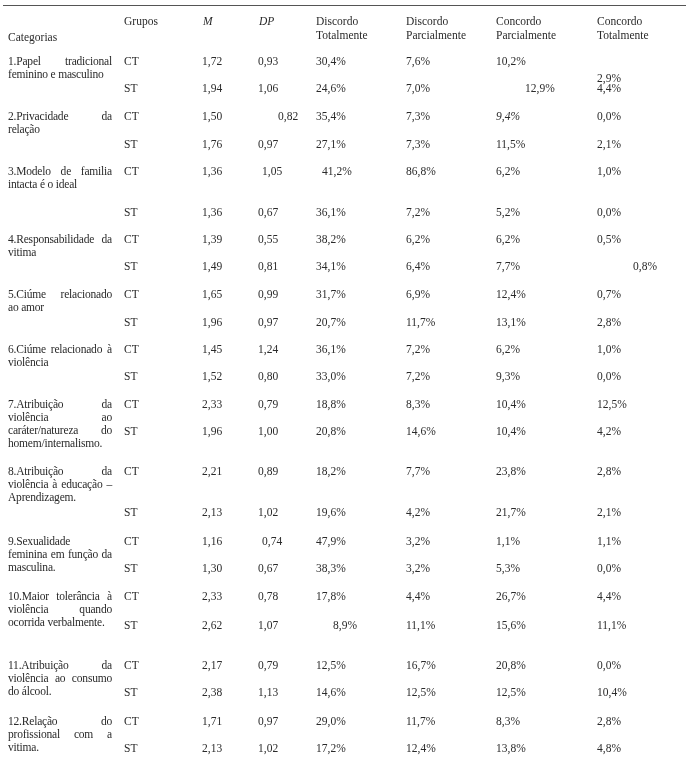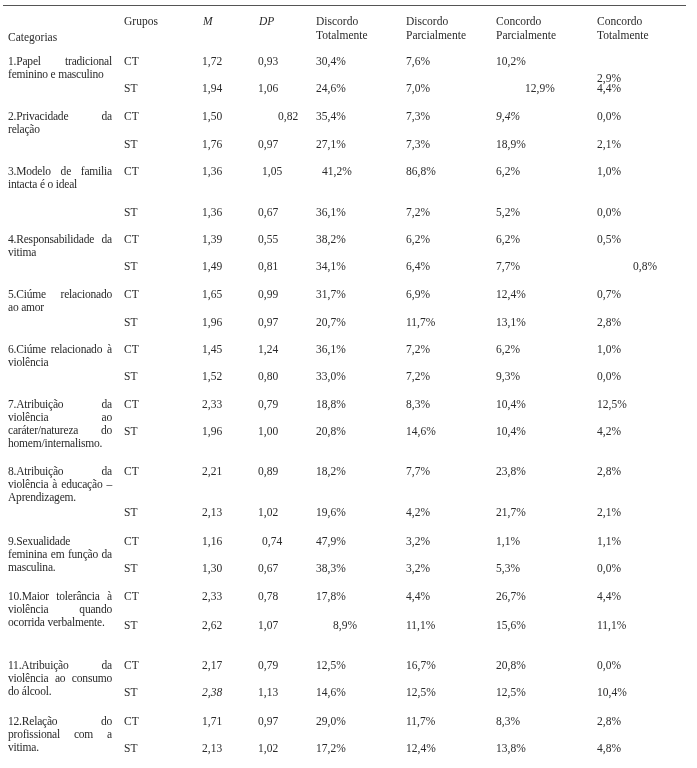--- a/index.html
+++ b/index.html
@@ -69,21 +69,21 @@
     <div class="cell" style="left: 258px; top: 110px; margin-left: 20px;">0,82</div>
     <div class="cell" style="left: 316px; top: 110px;">35,4%</div>
     <div class="cell" style="left: 406px; top: 110px;">7,3%</div>
     <div class="cell" style="left: 496px; top: 110px; font-style: italic;">9,4%</div>
     <div class="cell" style="left: 597px; top: 110px;">0,0%</div>
     <div class="cell" style="left: 124px; top: 138px;">ST</div>
     <div class="cell" style="left: 202px; top: 138px;">1,76</div>
     <div class="cell" style="left: 258px; top: 138px;">0,97</div>
     <div class="cell" style="left: 316px; top: 138px;">27,1%</div>
     <div class="cell" style="left: 406px; top: 138px;">7,3%</div>
-    <div class="cell" style="left: 496px; top: 138px;">18,9%</div>
+    <div class="cell" style="left: 496px; top: 138px;">11,5%</div>
     <div class="cell" style="left: 597px; top: 138px;">2,1%</div>
     <div class="cat" style="top: 165px;">3.Modelo de familia intacta é o ideal</div>
     <div class="cell" style="left: 124px; top: 165px;">CT</div>
     <div class="cell" style="left: 202px; top: 165px;">1,36</div>
     <div class="cell" style="left: 262px; top: 165px;">1,05</div>
     <div class="cell" style="left: 322px; top: 165px;">41,2%</div>
     <div class="cell" style="left: 406px; top: 165px;">86,8%</div>
     <div class="cell" style="left: 496px; top: 165px;">6,2%</div>
     <div class="cell" style="left: 597px; top: 165px;">1,0%</div>
     <div class="cell" style="left: 124px; top: 206px;">ST</div>
@@ -200,21 +200,21 @@
     <div class="cell" style="left: 597px; top: 619px;">11,1%</div>
     <div class="cat" style="top: 659px;">11.Atribuição da violência ao consumo do álcool.</div>
     <div class="cell" style="left: 124px; top: 659px;">CT</div>
     <div class="cell" style="left: 202px; top: 659px;">2,17</div>
     <div class="cell" style="left: 258px; top: 659px;">0,79</div>
     <div class="cell" style="left: 316px; top: 659px;">12,5%</div>
     <div class="cell" style="left: 406px; top: 659px;">16,7%</div>
     <div class="cell" style="left: 496px; top: 659px;">20,8%</div>
     <div class="cell" style="left: 597px; top: 659px;">0,0%</div>
     <div class="cell" style="left: 124px; top: 686px;">ST</div>
-    <div class="cell" style="left: 202px; top: 686px; font-style: italic;">2,38</div>
+    <div class="cell" style="left: 202px; top: 686px;">2,38</div>
     <div class="cell" style="left: 258px; top: 686px;">1,13</div>
     <div class="cell" style="left: 316px; top: 686px;">14,6%</div>
     <div class="cell" style="left: 406px; top: 686px;">12,5%</div>
     <div class="cell" style="left: 496px; top: 686px;">12,5%</div>
     <div class="cell" style="left: 597px; top: 686px;">10,4%</div>
     <div class="cat" style="top: 715px;">12.Relação do profissional com a vitima.</div>
     <div class="cell" style="left: 124px; top: 715px;">CT</div>
     <div class="cell" style="left: 202px; top: 715px;">1,71</div>
     <div class="cell" style="left: 258px; top: 715px;">0,97</div>
     <div class="cell" style="left: 316px; top: 715px;">29,0%</div>

